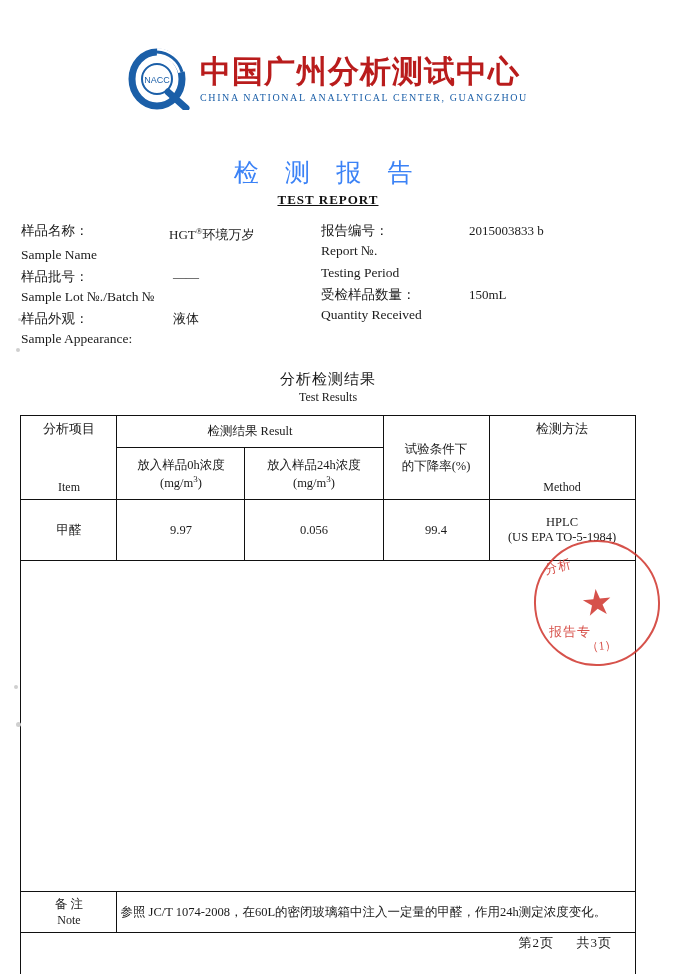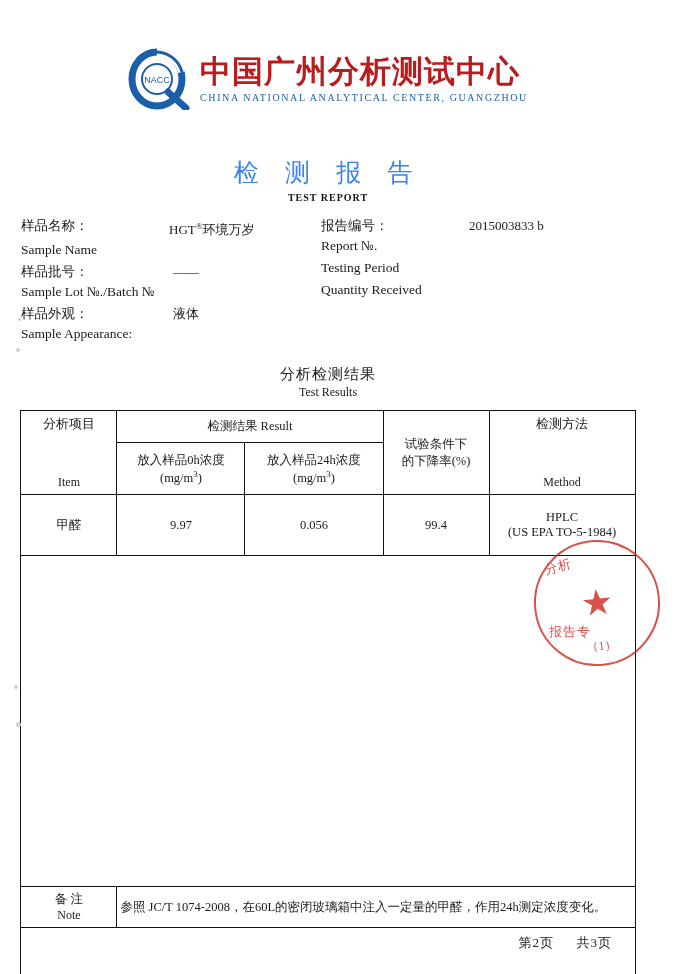--- a/index.html
+++ b/index.html
@@ -68,25 +68,26 @@
     text-align: center;
     margin-top: 46px;
   }
   .title-cn {
     font-size: 25px;
     letter-spacing: 10px;
     font-family: "Liberation Serif", serif;
     color: #3b82f6;
   }
   .title-en {
-    font-size: 10px;
+    font-size: 13px;
     letter-spacing: 1px;
     font-weight: bold;
     margin-top: 3px;
     color: #111;
+    text-decoration: underline;
   }
 
   
   .meta {
     margin: 14px auto 0 auto;
     width: 614px;
     display: flex;
     justify-content: flex-start;
   }
   .meta-col {
@@ -309,20 +310,24 @@
         </div>
       </div>
 
       <div class="meta-group">
         <div class="meta-row">
           <div class="meta-label en">Testing Period</div>
         </div>
       </div>
 
       <div class="meta-group">
+        <div class="meta-row">
+          <div class="meta-label">受检样品数量：</div>
+          <div class="meta-value indent-a">150mL</div>
+        </div>
         <div class="meta-row">
           <div class="meta-label en">Quantity Received</div>
         </div>
       </div>
     </div>
   </div>
 
   <div class="results-heading">
     <div class="results-cn">分析检测结果</div>
     <div class="results-en">Test Results</div>

